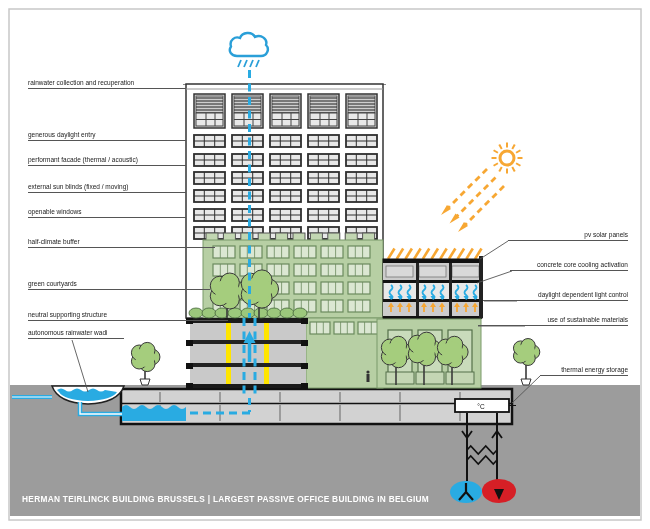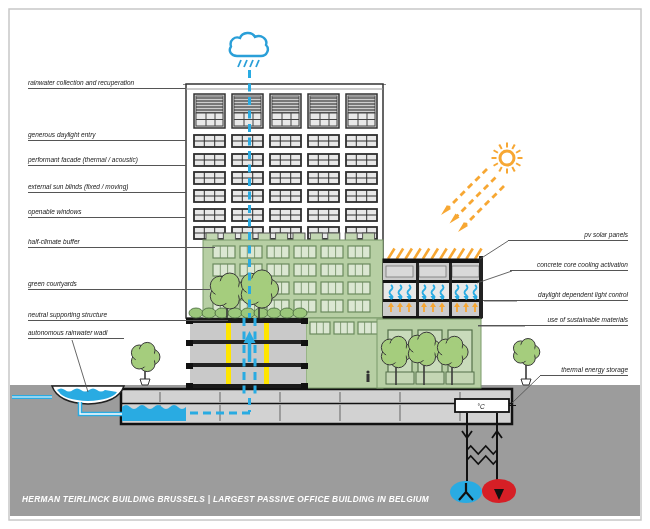--- a/index.html
+++ b/index.html
@@ -1,17 +1,17 @@
 <!DOCTYPE html>
 <html><head>
 <meta charset="utf-8">
 <style>
   html,body{margin:0;padding:0;background:#fff;}
   .canvas{position:relative;width:650px;height:529px;background:#fff;overflow:hidden;
-          font-family:"Liberation Sans",sans-serif;font-style:italic;}
+          font-family:"Liberation Sans",sans-serif;}
   svg text{font-family:"Liberation Sans",sans-serif;}
   .lbl{position:absolute;font-size:6.5px;line-height:8px;color:#1a1a1a;
        border-bottom:1px solid #555;padding-bottom:1px;white-space:nowrap;}
   .lbl.r{text-align:right;}
   .title{position:absolute;left:22px;top:494px;font-size:8.3px;font-weight:bold;
          color:#fff;letter-spacing:.3px;white-space:nowrap;}
 </style>
 </head>
 <body>
 

